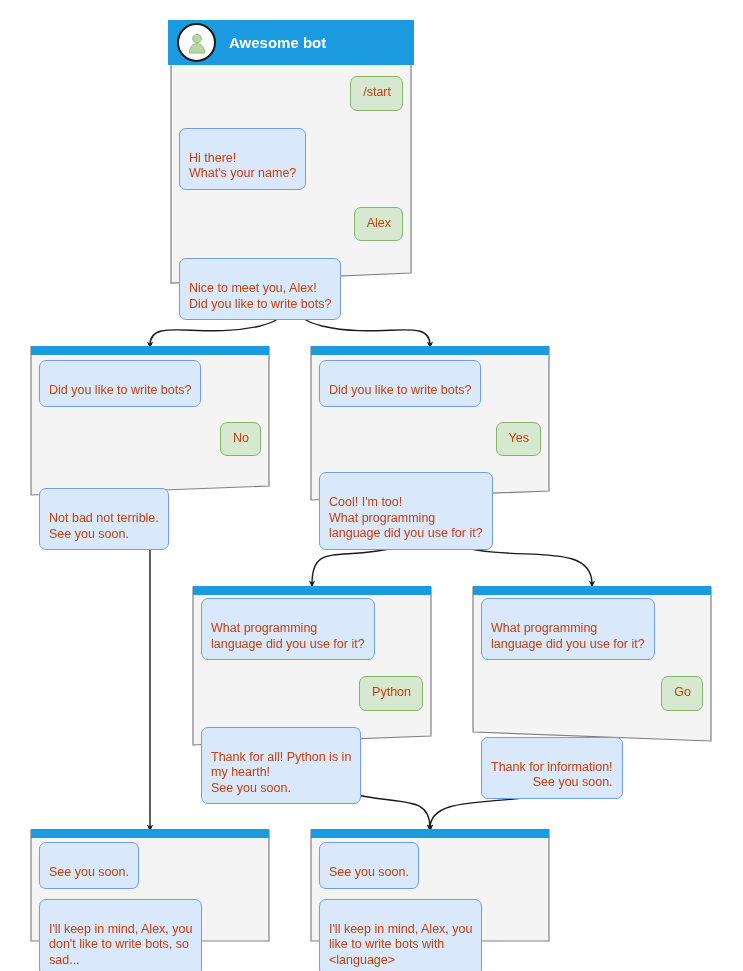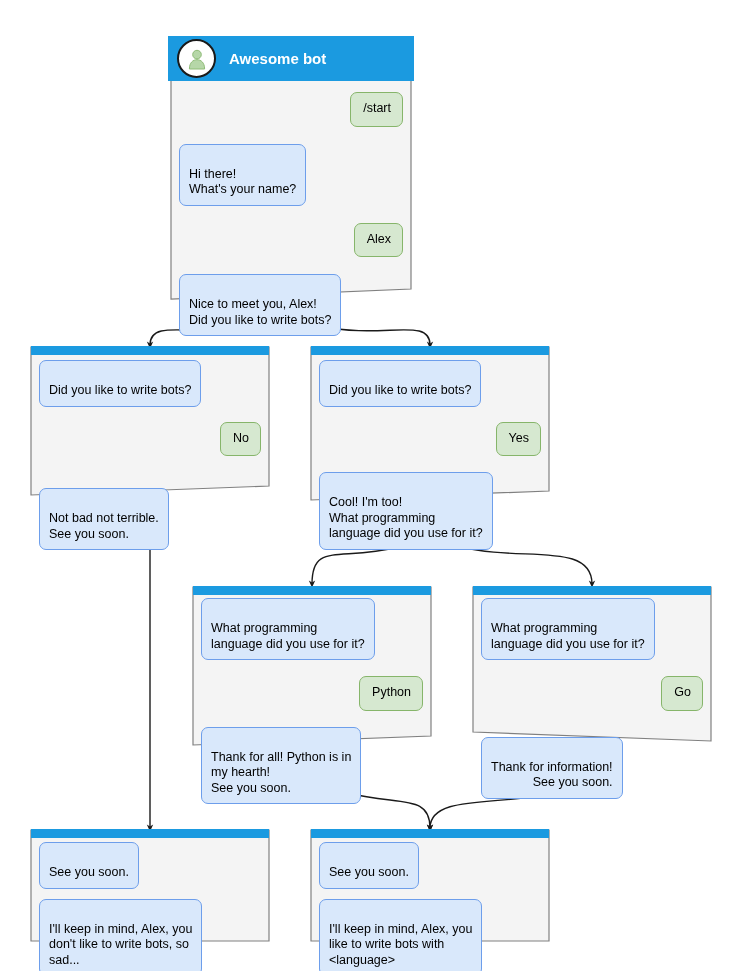--- a/index.html
+++ b/index.html
@@ -101,21 +101,21 @@
     width: 100%;
   }
   .row.in  { justify-content: flex-start; }
   .row.out { justify-content: flex-end; }
 
   .bubble {
     border-radius: 7px;
     box-sizing: border-box;
     font-size: 12.5px;
     line-height: 15.5px;
-    color: #000000;
+    color: #c2410c;
     white-space: pre-line;
     max-width: 86%;
   }
   .bubble.in {
     background: #d9e8fb;
     border: 1px solid #6d9eeb;
     padding: 22px 9px 7px 9px;
   }
   .bubble.out {
     background: #d6e8d0;
@@ -141,21 +141,21 @@
 
     <path d="M150,495 L150,828" fill="none" stroke="#1a1a1a" stroke-width="1.4" marker-end="url(#arrow)"></path>
 
     <path d="M430,500 C430,524 430,538 398,547 C340,562 312,541 312,584" fill="none" stroke="#1a1a1a" stroke-width="1.4" marker-end="url(#arrow)"></path>
     <path d="M430,500 C430,524 430,538 462,547 C520,562 592,541 592,584" fill="none" stroke="#1a1a1a" stroke-width="1.4" marker-end="url(#arrow)"></path>
 
     <path d="M312,745 C312,772 312,784 348,793 C400,806 430,794 430,828" fill="none" stroke="#1a1a1a" stroke-width="1.4" marker-end="url(#arrow)"></path>
     <path d="M592,741 C592,770 592,784 556,793 C500,806 430,794 430,828" fill="none" stroke="#1a1a1a" stroke-width="1.4" marker-end="url(#arrow)"></path>
   </svg>
 
-  <div class="card" style="left:168px; top:36px; width:246px; height:264px;">
+  <div class="card" style="left:168px; top:20px; width:246px; height:264px;">
     <svg class="card-shape" viewBox="0 0 246 264" preserveAspectRatio="none">
       <path d="M3,1 L243,1 L243,253 L3,263 Z" fill="#f4f4f4" stroke="#808080" stroke-width="1.2"></path>
     </svg>
     <div class="card-inner">
       <div class="card-header tall">
         <div class="avatar">
           <svg width="22" height="22" viewBox="0 0 22 22">
             <circle cx="11" cy="6.6" r="4.3" fill="#b6d7a8" stroke="#8fbc77" stroke-width="1"></circle>
             <path d="M3.4,21 C3.4,14.6 7,11.7 11,11.7 C15,11.7 18.6,14.6 18.6,21 Z" fill="#b6d7a8" stroke="#8fbc77" stroke-width="1"></path>
           </svg>

